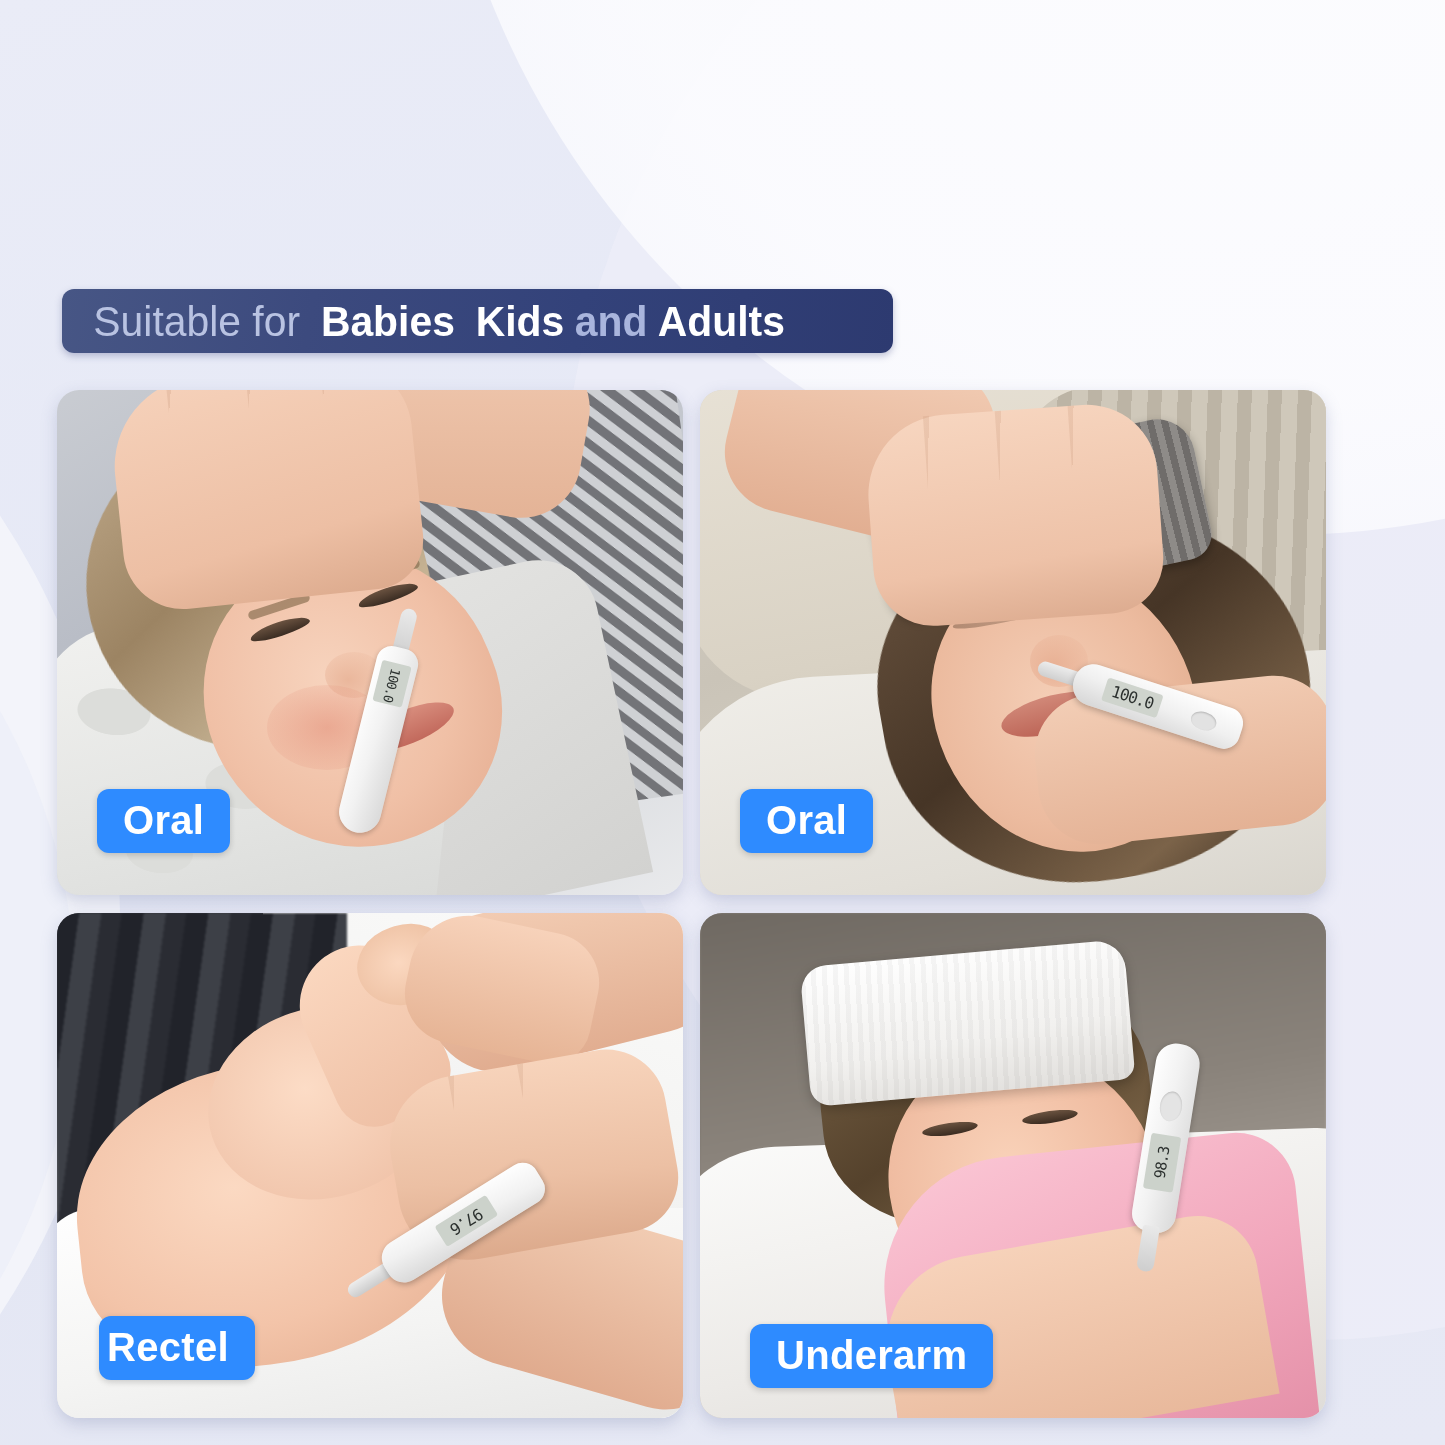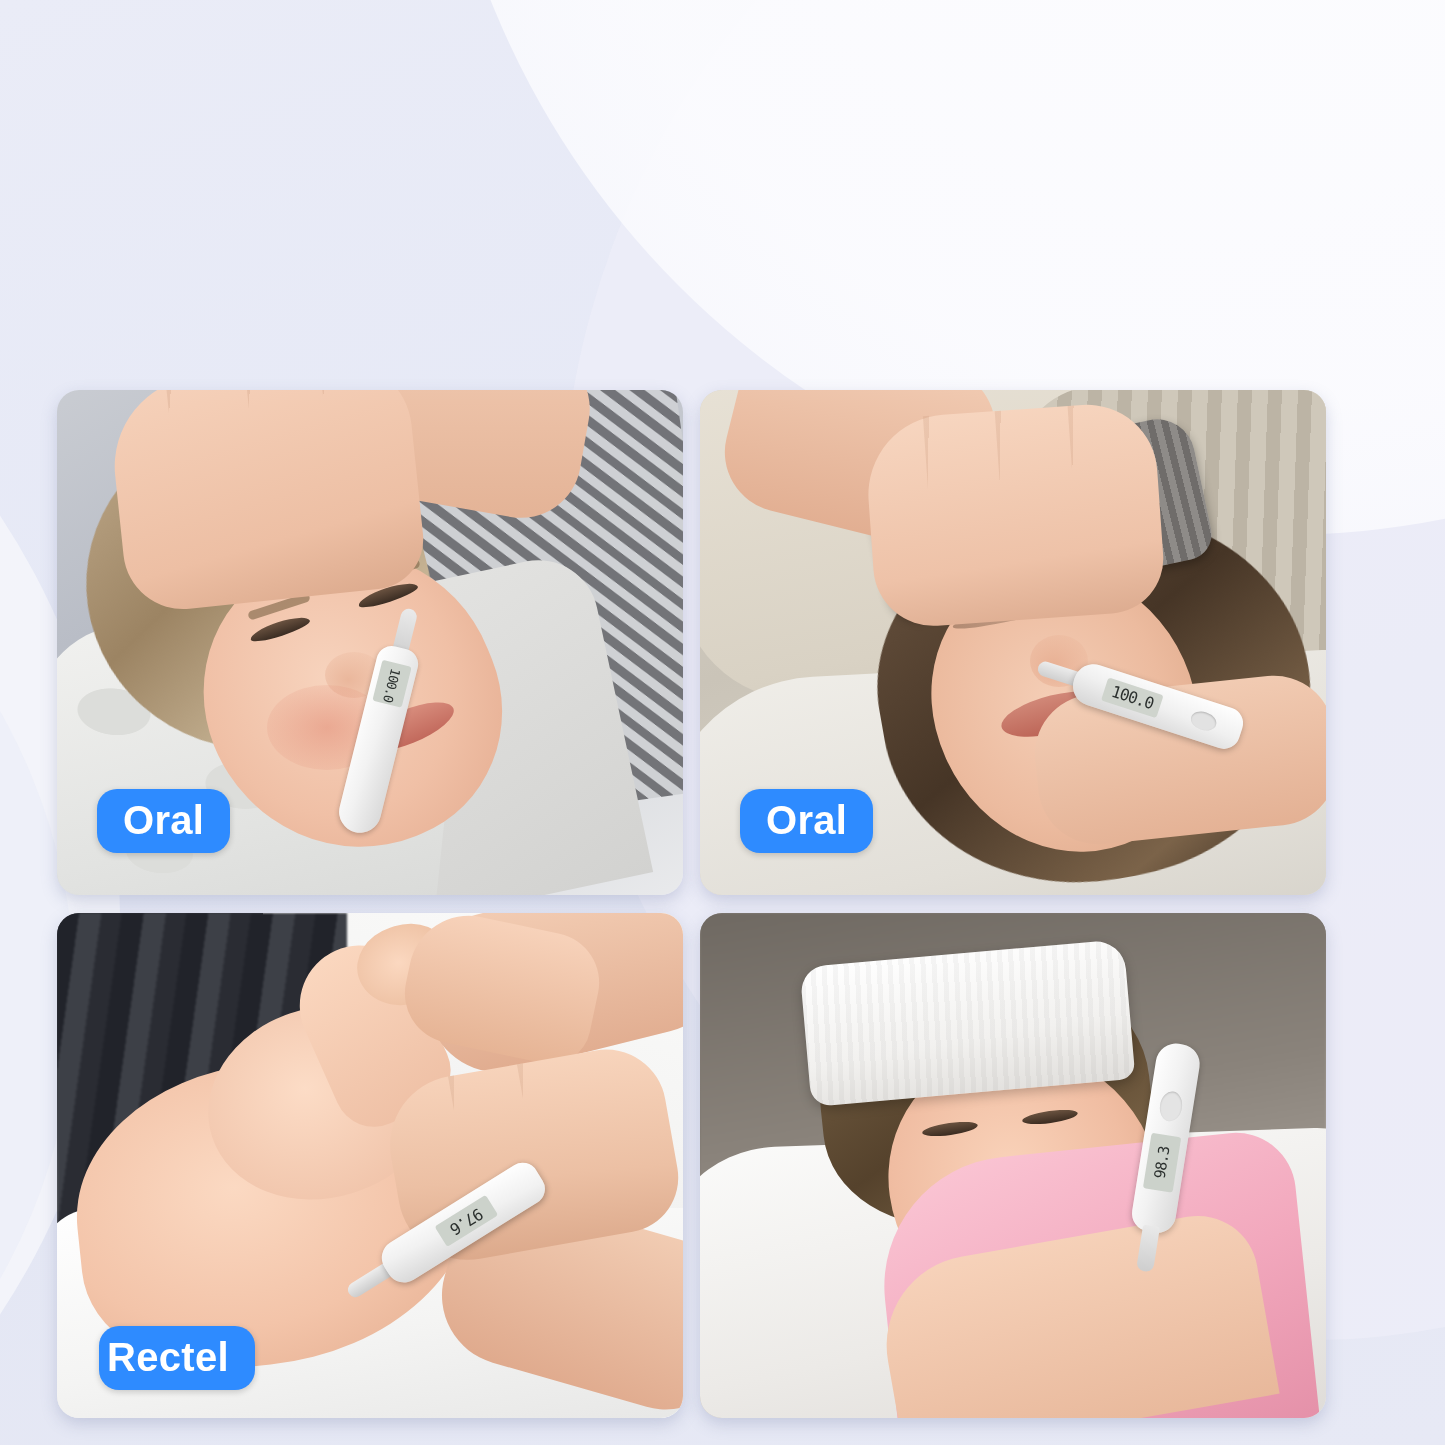--- a/index.html
+++ b/index.html
@@ -166,27 +166,27 @@
     position: absolute;
     left: 40px;
     bottom: 42px;
     background: #2e8bff;
     color: #ffffff;
     font-family: "Liberation Sans", sans-serif;
     font-weight: bold;
     font-size: 40px;
     letter-spacing: 0.3px;
     padding: 11px 26px 13px 26px;
-    border-radius: 20px;
+    border-radius: 12px;
     line-height: 1.0;
     box-shadow: 0 2px 6px rgba(0,0,0,0.18);
     white-space: nowrap;
     z-index: 3;
   }
-  .badge-bl { left: 42px; bottom: 28px; padding-left: 8px; }
+  .badge-bl { left: 42px; bottom: 38px; padding-left: 8px; }
   .badge-br { left: 50px; bottom: 30px; }
 
   
   .p1 { background: linear-gradient(150deg,#c9ccd2 0%, #b9bdc6 30%, #cfd2d7 60%, #e9eaec 100%); }
   .p1-blanket {
     position:absolute; right:-20px; top:-10px; width:300px; height:430px;
     background:
       repeating-linear-gradient(45deg, #6e6f73 0 9px, #cfd1d4 9px 18px),
       #8a8c90;
     transform: rotate(-8deg);
@@ -603,20 +603,33 @@
 <body>
 
 <div class="poster">
 
   <div class="arc-right-fill"></div>
   <div class="arc-top-right"></div>
   <div class="arc-left"></div>
   <div class="arc-left-2"></div>
 
 
+  <div class="subtitle-banner">
+    <div class="subtitle-inner">
+      <span class="st-light">Suitable for</span>
+      <span class="sp-md"></span>
+      <span class="st-strong">Babies</span>
+      <span class="sp-md"></span>
+      <span class="st-strong">Kids</span>
+      <span class="sp-sm"></span>
+      <span class="st-mid">and</span>
+      <span class="sp-sm"></span>
+      <span class="st-strong">Adults</span>
+    </div>
+  </div>
 
   <div class="grid">
 
     <div class="card">
       <div class="photo p1">
         <div class="p1-blanket"></div>
         <div class="p1-shirt"></div>
         <div class="p1-pillow"></div>
         <div class="p1-hair"></div>
         <div class="p1-face"></div>
@@ -703,16 +716,17 @@
         <div class="p4-arm"></div>
         <div class="therm4">
           <div class="body"></div>
           <div class="btn"></div>
           <div class="lcd">
               <span>98.3</span>
             </div>
           <div class="tip"></div>
         </div>
       </div>
+      <div class="badge badge-br">Underarm</div>
     </div>
 
   </div>
 </div>
 
 </body></html>

